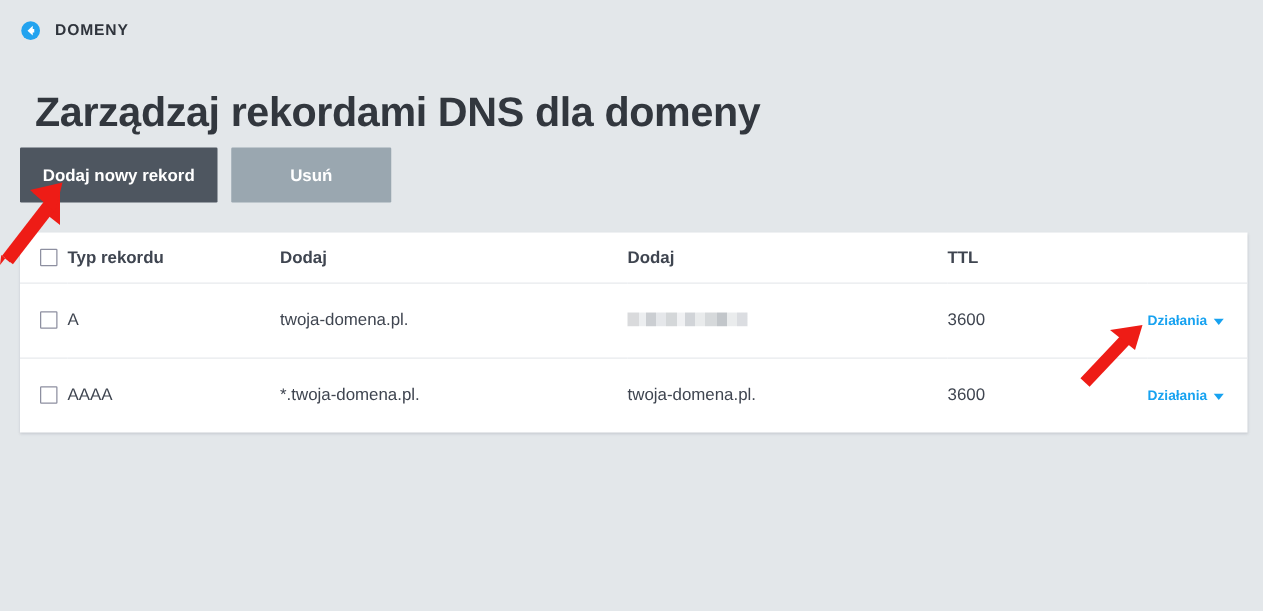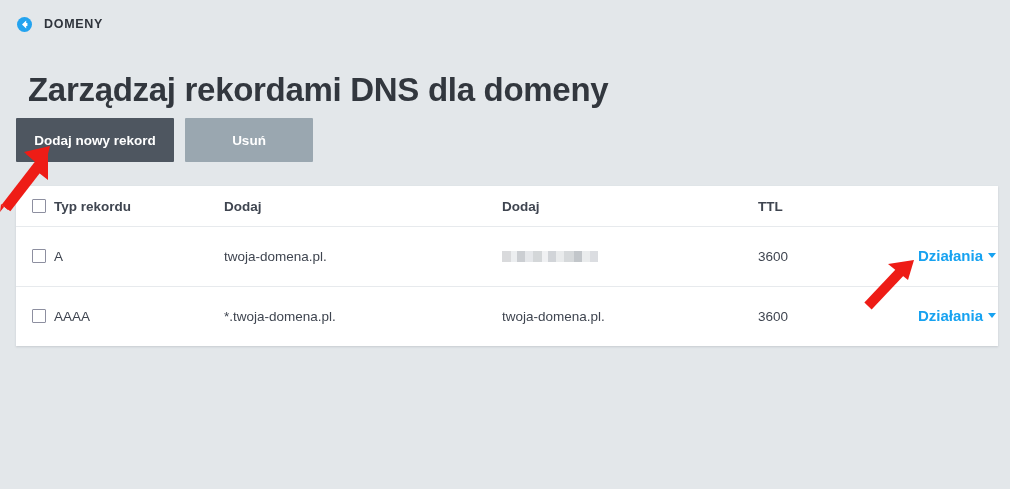--- a/index.html
+++ b/index.html
@@ -154,21 +154,21 @@
         #d7d9db 0 9px, #eceef0 9px 15px, #c9ccd0 15px 23px,
         #e4e6e9 23px 31px, #d2d5d8 31px 40px, #f0f1f3 40px 46px,
         #cfd2d6 46px 54px, #e8eaec 54px 62px, #d4d7da 62px 72px,
         #bfc3c8 72px 80px, #e9ebed 80px 88px, #dadce0 88px 96px);
     opacity: 0.95;
     filter: blur(0.4px);
     vertical-align: middle;
   }
 
   .action-link {
-    font-size: 15px;
+    font-size: 11px;
     font-weight: bold;
     color: #17a2f0;
     cursor: pointer;
     white-space: nowrap;
     display: inline-flex;
     align-items: center;
     gap: 5px;
   }
   .caret {
     width: 0;

